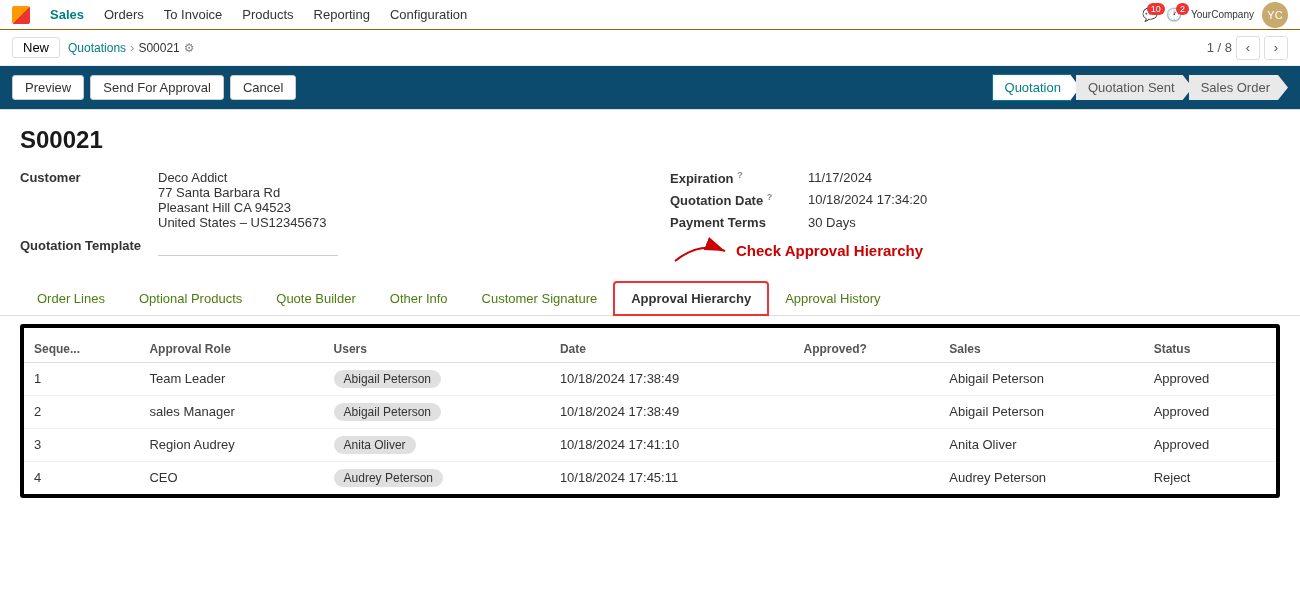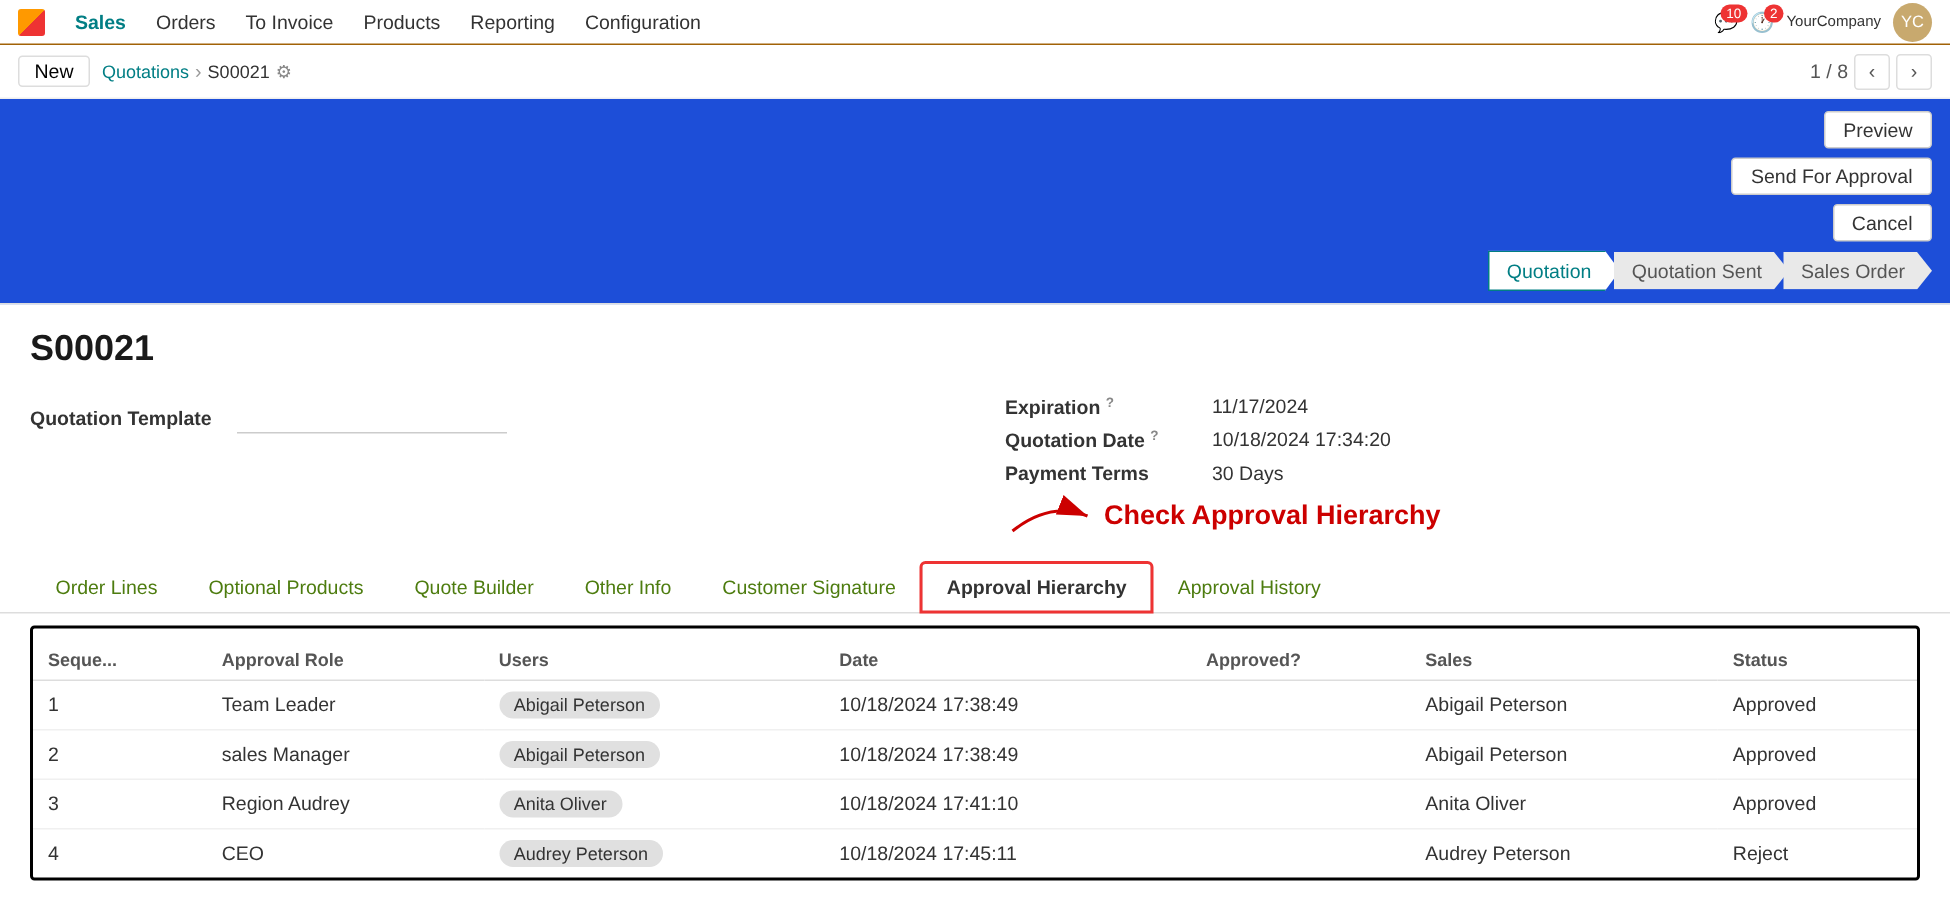--- a/index.html
+++ b/index.html
@@ -25,55 +25,55 @@
     }
     .btn-new { border: 1px solid #ddd; border-radius: 3px; padding: 2px 10px; font-size: 13px; cursor: pointer; background: #fff; margin-right: 8px; }
     .breadcrumb-link { color: #017e84; font-size: 12px; cursor: pointer; }
     .breadcrumb-record { font-size: 12px; color: #333; display: flex; align-items: center; gap: 4px; }
     .gear-icon { color: #888; font-size: 12px; cursor: pointer; }
     .breadcrumb-bar .right-nav { margin-left: auto; display: flex; align-items: center; gap: 4px; font-size: 13px; color: #555; }
     .nav-arrow { border: 1px solid #ddd; border-radius: 3px; width: 24px; height: 24px; display: flex; align-items: center; justify-content: center; cursor: pointer; }
 
     
     .action-toolbar {
-      display: flex; align-items: flex-end; padding: 8px 12px; background: #1d4ed8; border-bottom: 1px solid #ddd; gap: 6px; flex-direction: column;
+      display: flex; align-items: center; padding: 8px 12px; background: #0c4a6e; border-bottom: 1px solid #ddd; gap: 6px;
     }
     .btn-action { border: 1px solid #ccc; border-radius: 3px; padding: 4px 12px; font-size: 13px; cursor: pointer; background: #fff; color: #333; }
     .status-pipeline { margin-left: auto; display: flex; align-items: center; }
     .pipeline-step { padding: 5px 18px 5px 12px; font-size: 13px; background: #e9e9e9; color: #555; cursor: pointer; position: relative; clip-path: polygon(0 0, calc(100% - 10px) 0, 100% 50%, calc(100% - 10px) 100%, 0 100%); }
     .pipeline-step.active { background: #fff; border: 1px solid #017e84; color: #017e84; font-weight: normal; clip-path: polygon(0 0, calc(100% - 10px) 0, 100% 50%, calc(100% - 10px) 100%, 0 100%); }
     .pipeline-step + .pipeline-step { margin-left: -4px; }
 
     
     .main-content { padding: 16px 20px; background: #fff; }
     .record-title { font-size: 24px; font-weight: bold; color: #1a1a1a; margin-bottom: 16px; }
 
     .form-grid { display: grid; grid-template-columns: 1fr 1fr; gap: 8px 40px; margin-bottom: 16px; }
     .field-row { display: flex; align-items: flex-start; gap: 8px; }
     .field-label { font-weight: bold; min-width: 130px; color: #333; font-size: 13px; white-space: nowrap; }
     .field-value { color: #333; font-size: 13px; }
 
     
     .annotation-area { position: relative; display: flex; align-items: center; }
-    .annotation-text { color: #c00; font-size: 18px; font-weight: bold; }
+    .annotation-text { color: #c00; font-size: 15px; font-weight: bold; }
 
     
     .tabs-bar { display: flex; border-bottom: 1px solid #ddd; margin: 0 -20px; padding: 0 20px; background: #fff; }
     .tab { padding: 8px 16px; cursor: pointer; font-size: 13px; color: #4d7c0f; border: 1px solid transparent; border-bottom: none; border-radius: 3px 3px 0 0; white-space: nowrap; }
     .tab.active { border-color: #ddd; border-bottom: 1px solid #fff; background: #fff; color: #333; font-weight: bold; outline: 2px solid #e33; outline-offset: -1px; }
 
     
     .data-table { width: 100%; border-collapse: collapse; margin-top: 8px; }
     .data-table th { text-align: left; padding: 6px 10px; font-size: 12px; font-weight: bold; color: #555; border-bottom: 1px solid #ddd; background: #fff; }
     .data-table td { padding: 7px 10px; font-size: 13px; border-bottom: 1px solid #f0f0f0; }
     .data-table tr:last-child td { border-bottom: none; }
 
     .user-badge { background: #e0e0e0; border-radius: 12px; padding: 2px 10px; font-size: 12px; color: #333; display: inline-block; }
 
-    .table-wrapper { border: 2px solid #000000; border-radius: 3px; margin-top: 8px; }
+    .table-wrapper { border: 4px solid #000000; border-radius: 3px; margin-top: 8px; }
 
     .content-area { overflow: hidden; }
   </style>
 </head>
 <body>
 
 <div class="top-nav">
   <div class="logo">
     <div class="logo-square"></div>
   </div>
@@ -122,20 +122,29 @@
     <div class="pipeline-step">Sales Order</div>
   </div>
 </div>
 
 <div class="main-content content-area">
   <div class="record-title">S00021</div>
 
   <div class="form-grid">
 
     <div>
+      <div class="field-row">
+        <span class="field-label">Customer</span>
+        <div class="field-value">
+          <div class="link">Deco Addict</div>
+          <div>77 Santa Barbara Rd</div>
+          <div>Pleasant Hill CA 94523</div>
+          <div>United States – US12345673</div>
+        </div>
+      </div>
       <div class="field-row" style="margin-top:8px;">
         <span class="field-label">Quotation Template</span>
         <div class="field-value" style="min-width:120px;border-bottom:1px solid #ccc;width:180px;height:18px;"></div>
       </div>
     </div>
 
     <div>
       <div class="field-row" style="margin-bottom:6px;">
         <span class="field-label">
           <span>Expiration</span>

